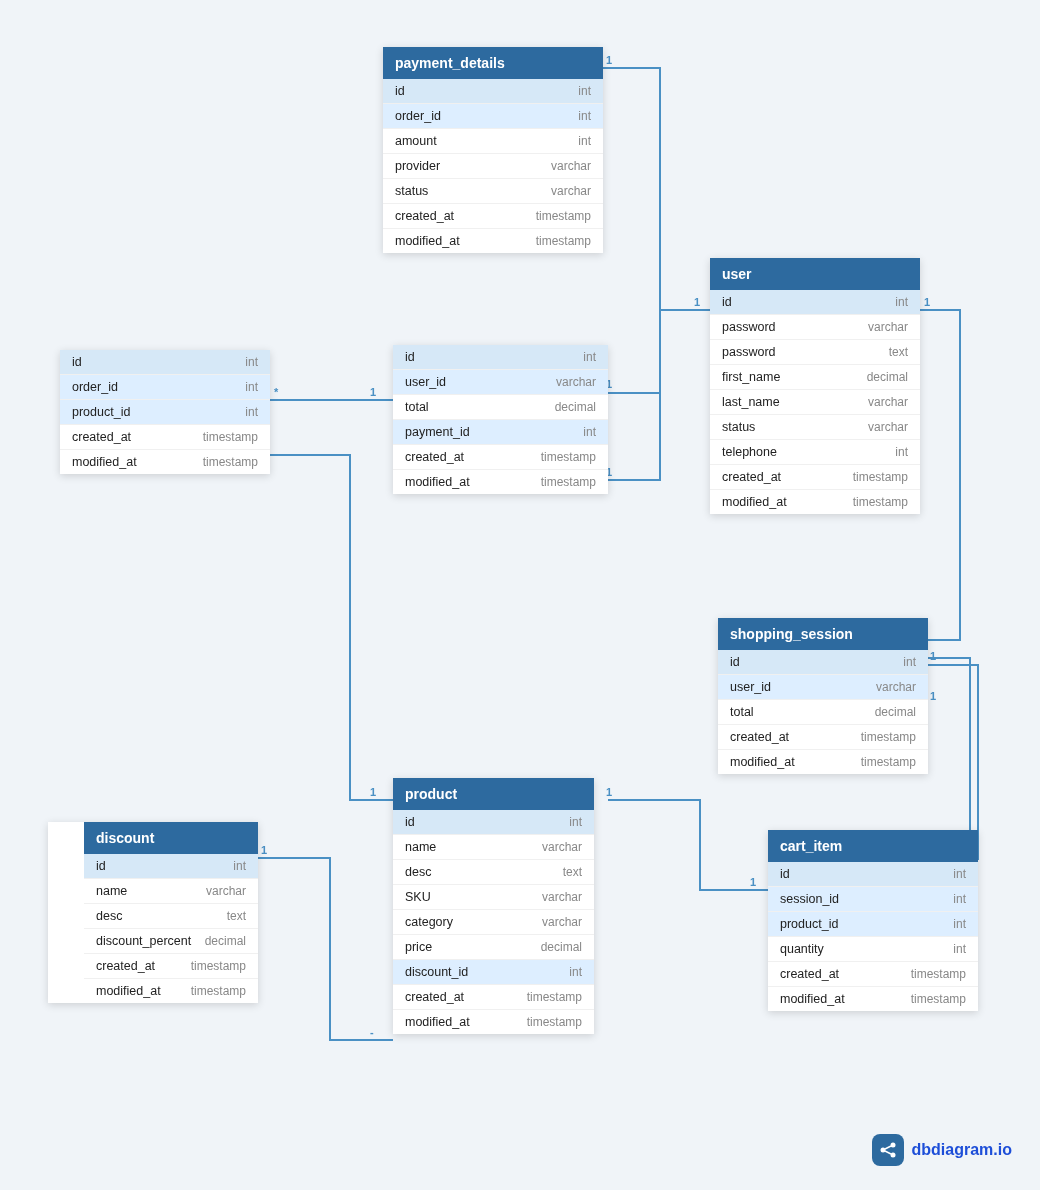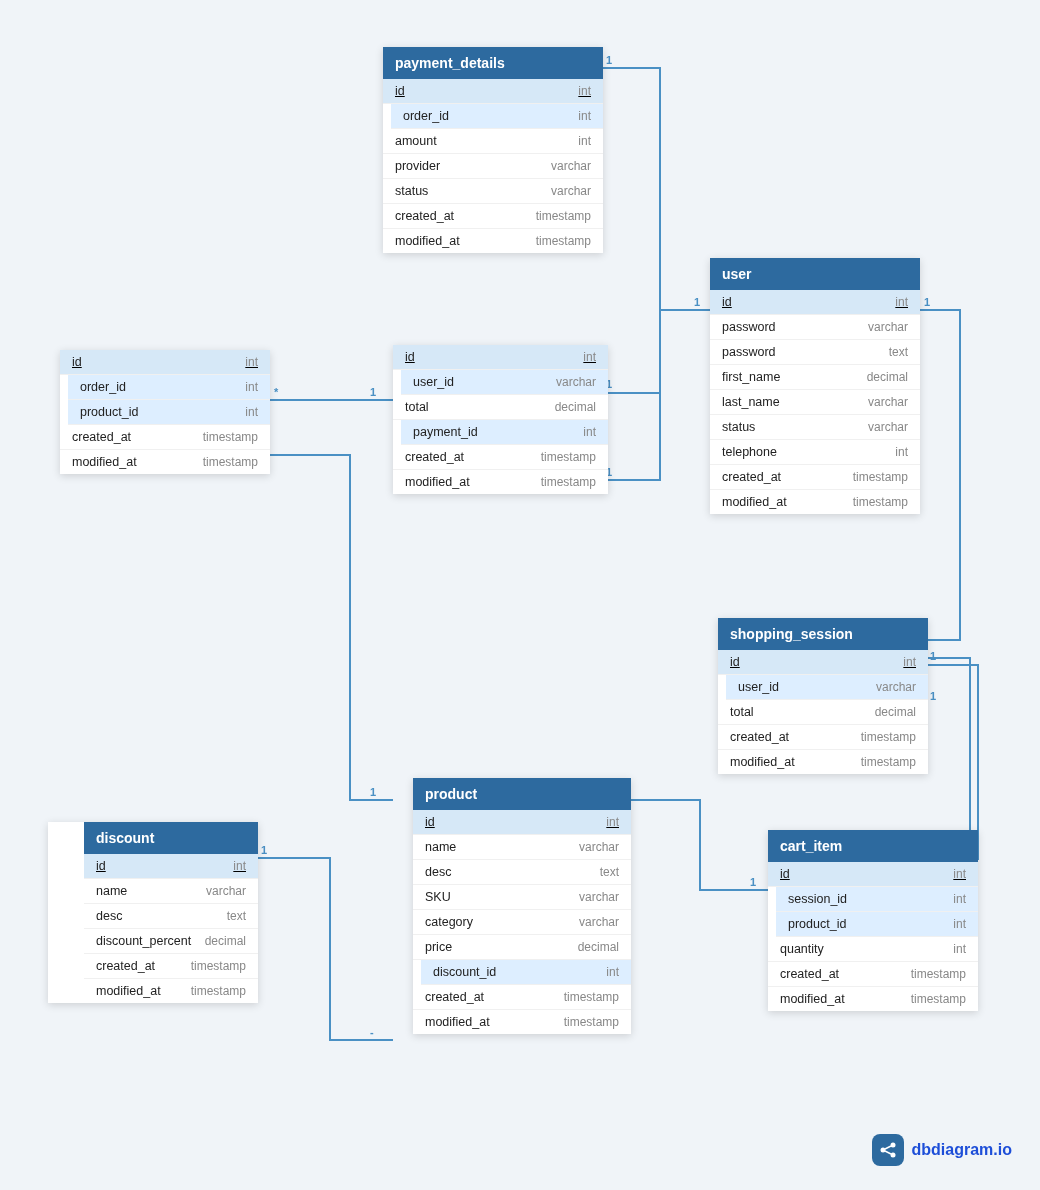--- a/index.html
+++ b/index.html
@@ -36,25 +36,23 @@
       justify-content: space-between;
       padding: 5px 12px;
       font-size: 12.5px;
       border-bottom: 1px solid #f0f0f0;
     }
     .db-table-row:last-child {
       border-bottom: none;
     }
     .db-table-row.pk {
       background: #d6e8f7;
-      text-decoration: underline;
     }
     .db-table-row.fk {
       background: #ddeeff;
-      margin-left: 8px;
     }
     .col-name {
       color: #222;
       font-weight: 500;
     }
     .col-type {
       color: #888;
       font-size: 12px;
     }
     svg.connections {
@@ -278,21 +276,21 @@
     <div class="db-table-row">
       <span class="col-name">created_at</span>
       <span class="col-type">timestamp</span>
     </div>
     <div class="db-table-row">
       <span class="col-name">modified_at</span>
       <span class="col-type">timestamp</span>
     </div>
   </div>
 
-  <div class="db-table" style="left:413px; top:778px; width:218px;">
+  <div class="db-table" style="left:393px; top:778px; width:201px;">
     <div class="db-table-header">product</div>
     <div class="db-table-row pk">
       <span class="col-name">id</span>
       <span class="col-type">int</span>
     </div>
     <div class="db-table-row">
       <span class="col-name">name</span>
       <span class="col-type">varchar</span>
     </div>
     <div class="db-table-row">

